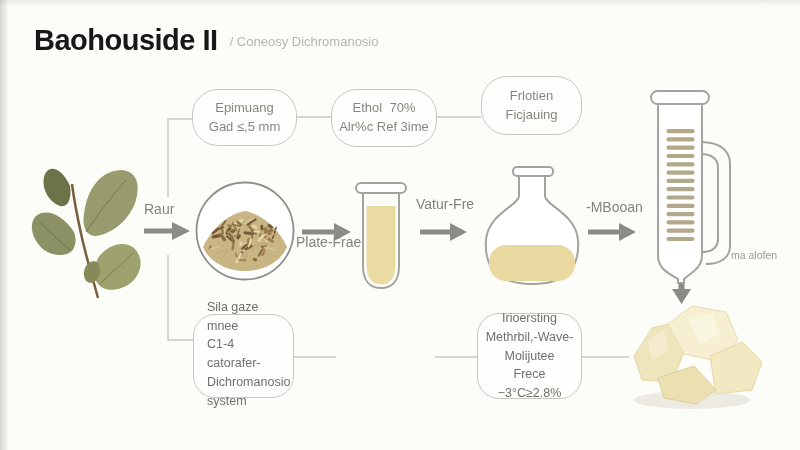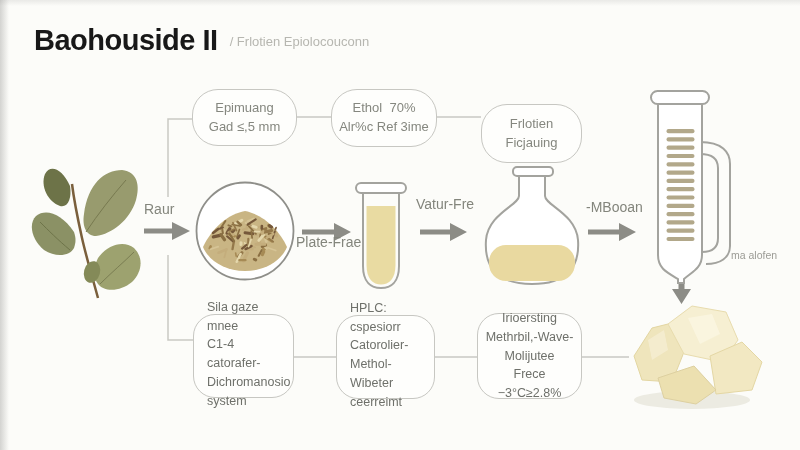--- a/index.html
+++ b/index.html
@@ -25,21 +25,21 @@
   .col-note{position:absolute;left:731px;top:249px;color:#9b9b95;font-size:10.5px;}
 </style>
 </head>
 <body>
 
 <div class="stage">
   <div class="edge-shade"></div>
   <div class="top-shade"></div>
 
   <div class="header">
-    <span class="title">Baohouside II</span><span class="subtitle">/ Frlotien Epiolocouconn</span>
+    <span class="title">Baohouside II</span><span class="subtitle">/ Coneosy Dichromanosio</span>
   </div>
 
   <svg class="artsvg" width="800" height="450" viewBox="0 0 800 450">
 
     <g stroke="#c9c9c3" stroke-width="1.5" fill="none">
       <path d="M297,117 H331"></path>
       <path d="M437,117 H481"></path>
       <path d="M192,119 H168 V197"></path>
       <path d="M168,255 V340 H193"></path>
       <path d="M294,357 H336"></path>
@@ -201,36 +201,30 @@
   </svg>
 
   <div class="rbox" style="left:192px;top:89px;width:105px;height:57px;">
     <span class="line">Epimuang</span>
     <span class="line">Gad ≤,5 mm</span>
   </div>
   <div class="rbox" style="left:331px;top:89px;width:106px;height:58px;">
     <span class="line">Ethol  70%</span>
     <span class="line">Alr%c Ref 3ime</span>
   </div>
-  <div class="rbox" style="left:481px;top:104px;width:101px;height:59px;">
+  <div class="rbox" style="left:481px;top:76px;width:101px;height:59px;">
     <span class="line">Frlotien</span>
     <span class="line">Ficjauing</span>
   </div>
 
   <div class="rbox bottom" style="left:193px;top:314px;width:101px;height:84px;">
     <span class="line">Sila gaze mnee</span>
     <span class="line">C1-4 catorafer-</span>
     <span class="line">Dichromanosio</span>
     <span class="line">system</span>
-  </div>
-  <div class="rbox bottom" style="left:336px;top:315px;width:99px;height:84px;">
-    <span class="line">HPLC: cspesiorr</span>
-    <span class="line">Catorolier-</span>
-    <span class="line">Methol-Wibeter</span>
-    <span class="line">ceerreimt</span>
   </div>
   <div class="rbox bottom center" style="left:477px;top:313px;width:105px;height:86px;">
     <span class="line">Irioersting</span>
     <span class="line">Methrbil,-Wave-</span>
     <span class="line">Molijutee</span>
     <span class="line">Frece −3°C≥2.8%</span>
   </div>
 
   <div class="flow-label" style="left:144px;top:201px;">Raur</div>
   <div class="flow-label" style="left:296px;top:198px;margin-top:36px;">Plate-Frae</div>

